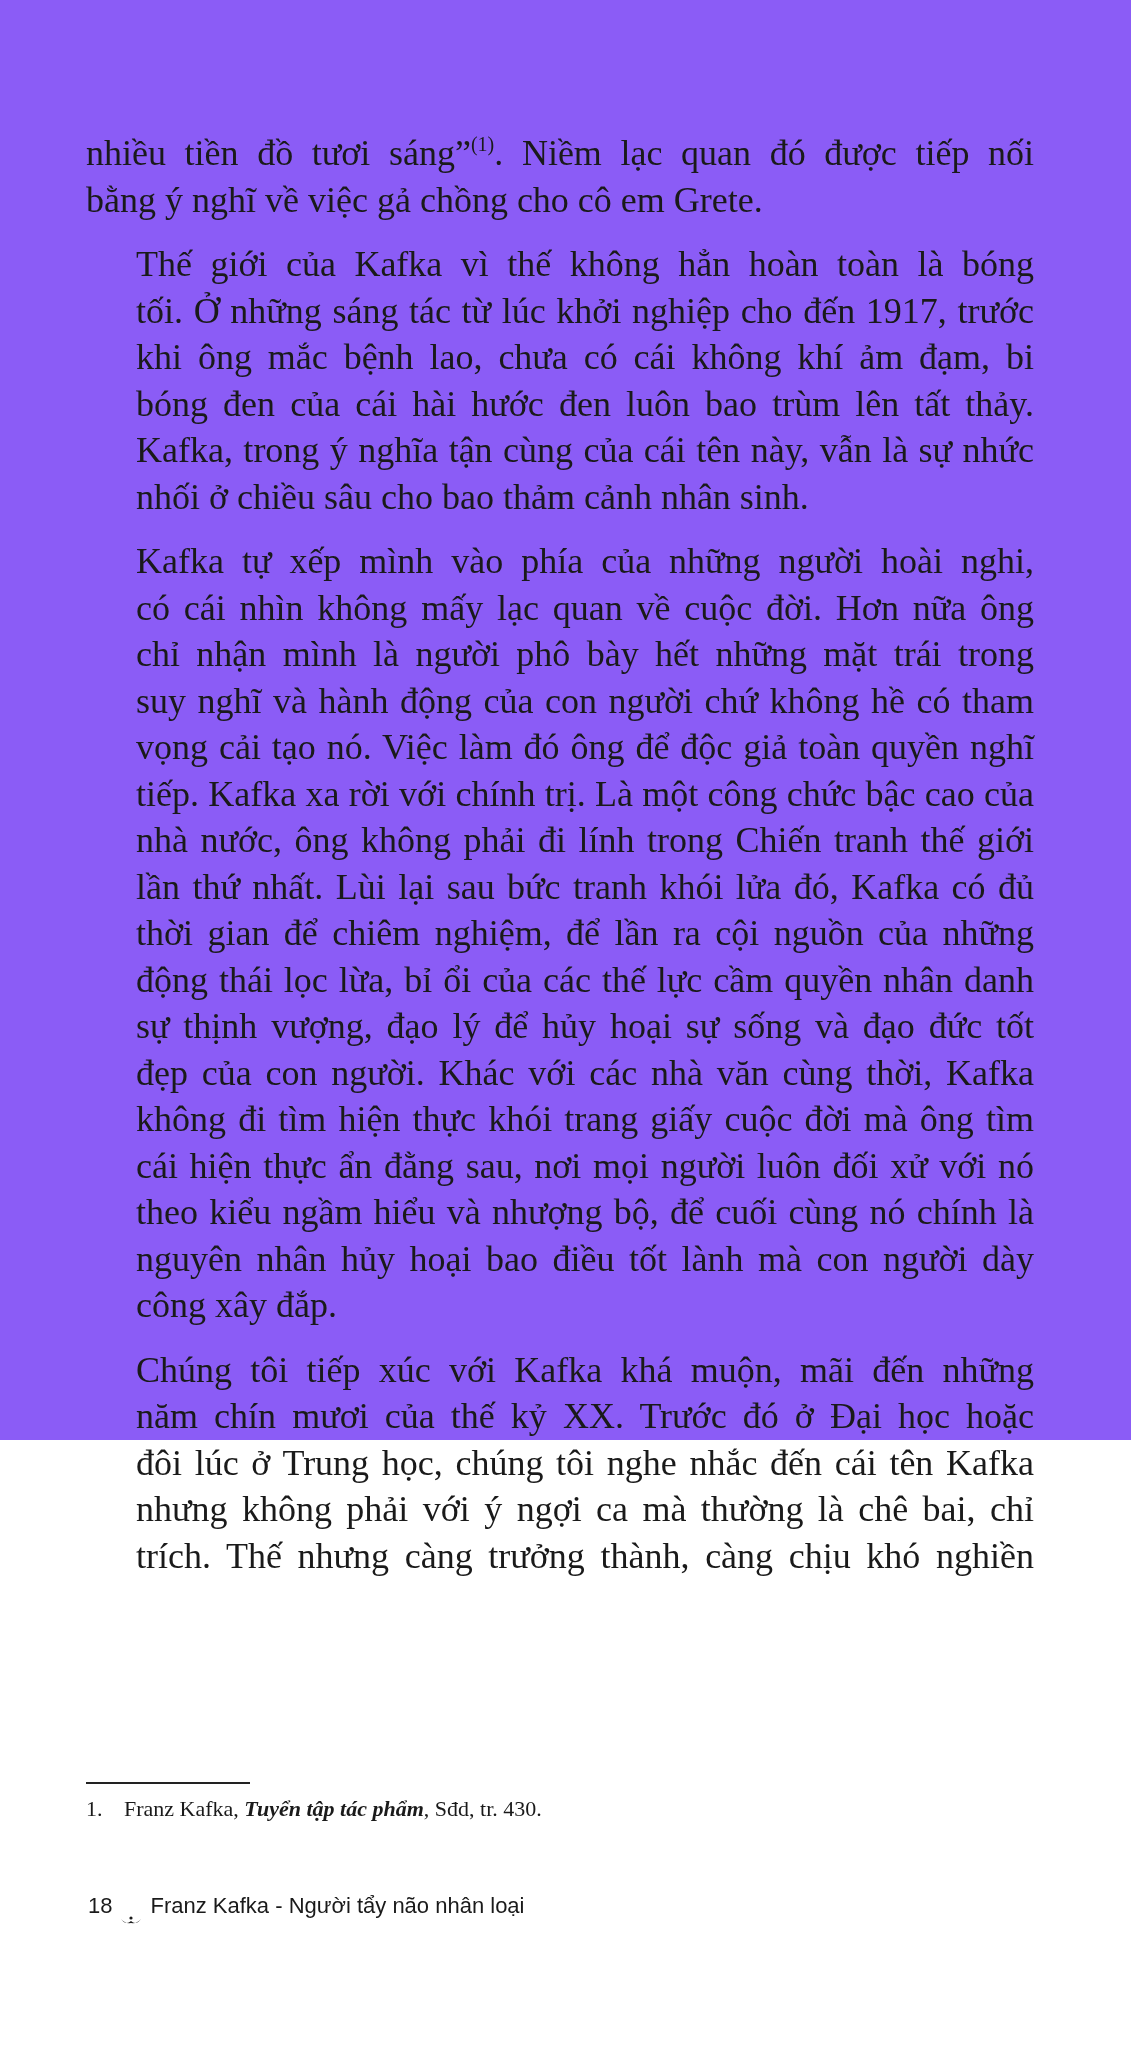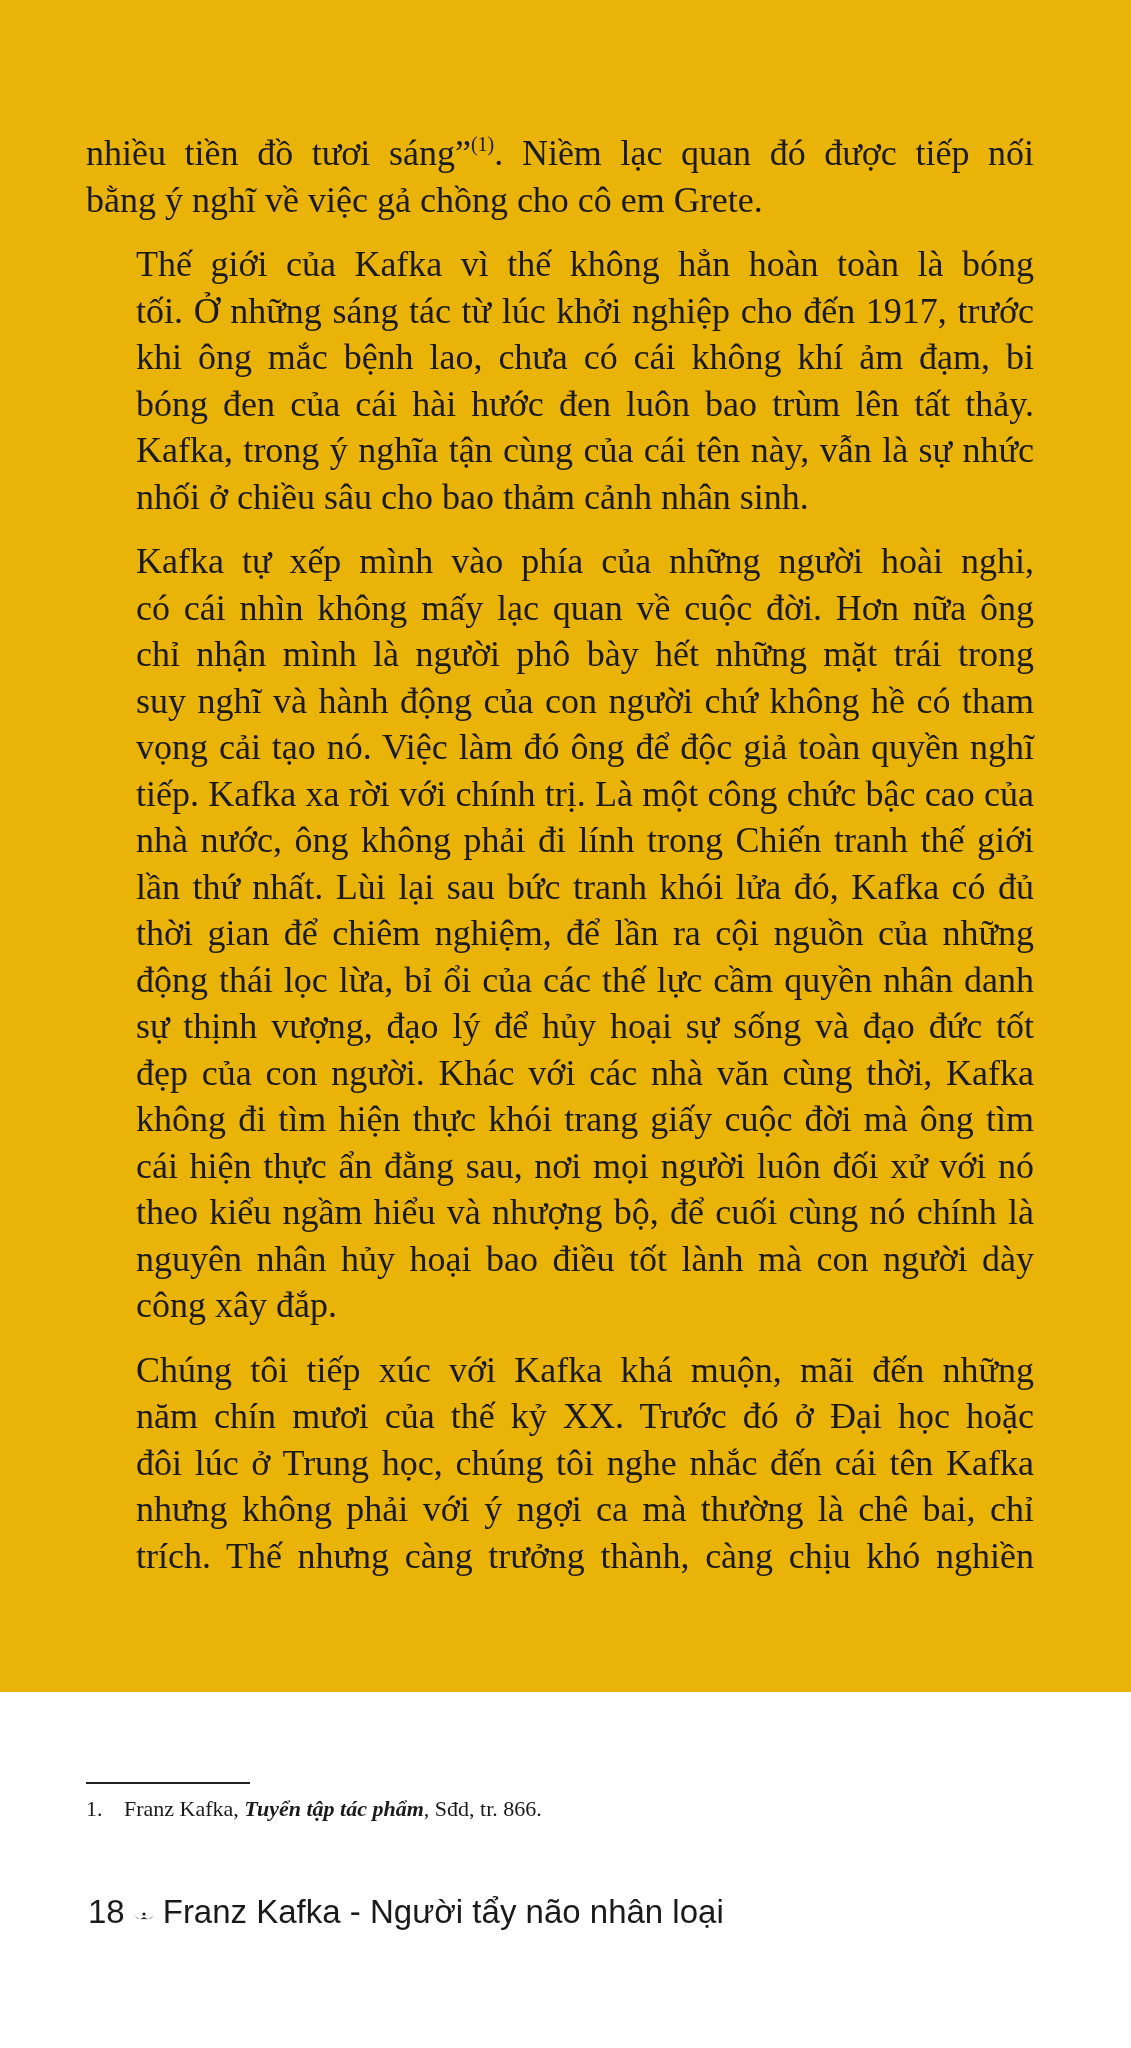--- a/index.html
+++ b/index.html
@@ -1,38 +1,38 @@
 <!DOCTYPE html>
 <html><head>
 <meta charset="utf-8">
 <style>
   html, body { margin: 0; padding: 0; background: #ffffff; }
   body { width: 1131px; height: 2048px; position: relative; overflow: hidden; color: #1a1a1a; }
-  .page { position: absolute; left: 0; top: 0; width: 1131px; height: 1692px; background: #eab308; }
+  .page { position: absolute; left: 0; top: 0; width: 1131px; height: 1440px; background: #8b5cf6; }
   .body-text {
     position: absolute; left: 86px; top: 130px; width: 948px;
     font-family: "Liberation Serif", "DejaVu Serif", serif;
     font-size: 36px; line-height: 46.5px; text-align: justify;
   }
   .para { margin: 0 0 18px 0; text-indent: 0; }
   .para.indent { text-indent: 50px; }
   .line { display: block; text-align: justify; text-align-last: justify; white-space: nowrap; overflow: visible; }
   .line.last { text-align-last: left; }
   sup { font-size: 20px; line-height: 0; vertical-align: 14px; }
   .rule { position: absolute; left: 86px; top: 1782px; width: 164px; height: 2px; background: #222; }
   .footnote {
     position: absolute; left: 86px; top: 1796px;
     font-family: "Liberation Serif", "DejaVu Serif", serif; font-size: 22px; color: #1a1a1a;
   }
   .footnote .fn-num { display: inline-block; width: 38px; }
   .footnote em { font-style: italic; font-weight: bold; }
   .footer {
     position: absolute; left: 88px; top: 1893px;
-    font-family: "Liberation Sans", "DejaVu Sans", sans-serif; font-size: 33px; color: #1a1a1a;
-    display: flex; align-items: flex-start; gap: 8px;
+    font-family: "Liberation Sans", "DejaVu Sans", sans-serif; font-size: 22px; color: #1a1a1a;
+    display: flex; align-items: flex-end; gap: 8px;
   }
   .ornament { display: inline-block; width: 22px; height: 12px; }
 </style>
 </head>
 <body>
 
 <div class="page">
   <div class="body-text">
     <p class="para">
       <span class="line"><span>nhiều tiền đồ tươi sáng”</span><sup>(1)</sup><span>. Niềm lạc quan đó được tiếp nối</span></span>
@@ -69,21 +69,21 @@
         <span class="line">Chúng tôi tiếp xúc với Kafka khá muộn, mãi đến những</span>
         <span class="line">năm chín mươi của thế kỷ XX. Trước đó ở Đại học hoặc</span>
         <span class="line">đôi lúc ở Trung học, chúng tôi nghe nhắc đến cái tên Kafka</span>
         <span class="line">nhưng không phải với ý ngợi ca mà thường là chê bai, chỉ</span>
         <span class="line">trích. Thế nhưng càng trưởng thành, càng chịu khó nghiền</span>
       </p>
   </div>
 
   <div class="rule"></div>
   <div class="footnote">
-    <span class="fn-num">1.</span><span>Franz Kafka, </span><em>Tuyển tập tác phẩm</em><span>, Sđd, tr. 866.</span>
+    <span class="fn-num">1.</span><span>Franz Kafka, </span><em>Tuyển tập tác phẩm</em><span>, Sđd, tr. 430.</span>
   </div>
 
   <div class="footer">
     <span>18</span>
     <span class="ornament">
       <svg width="22" height="12" viewBox="0 0 22 12">
           <path d="M1 4 Q6 11 11 6 Q16 11 21 4 Q17 9 11 8 Q5 9 1 4 Z" fill="#1a1a1a"></path>
           <circle cx="11" cy="3" r="1.6" fill="#1a1a1a"></circle>
         </svg>
     </span>

